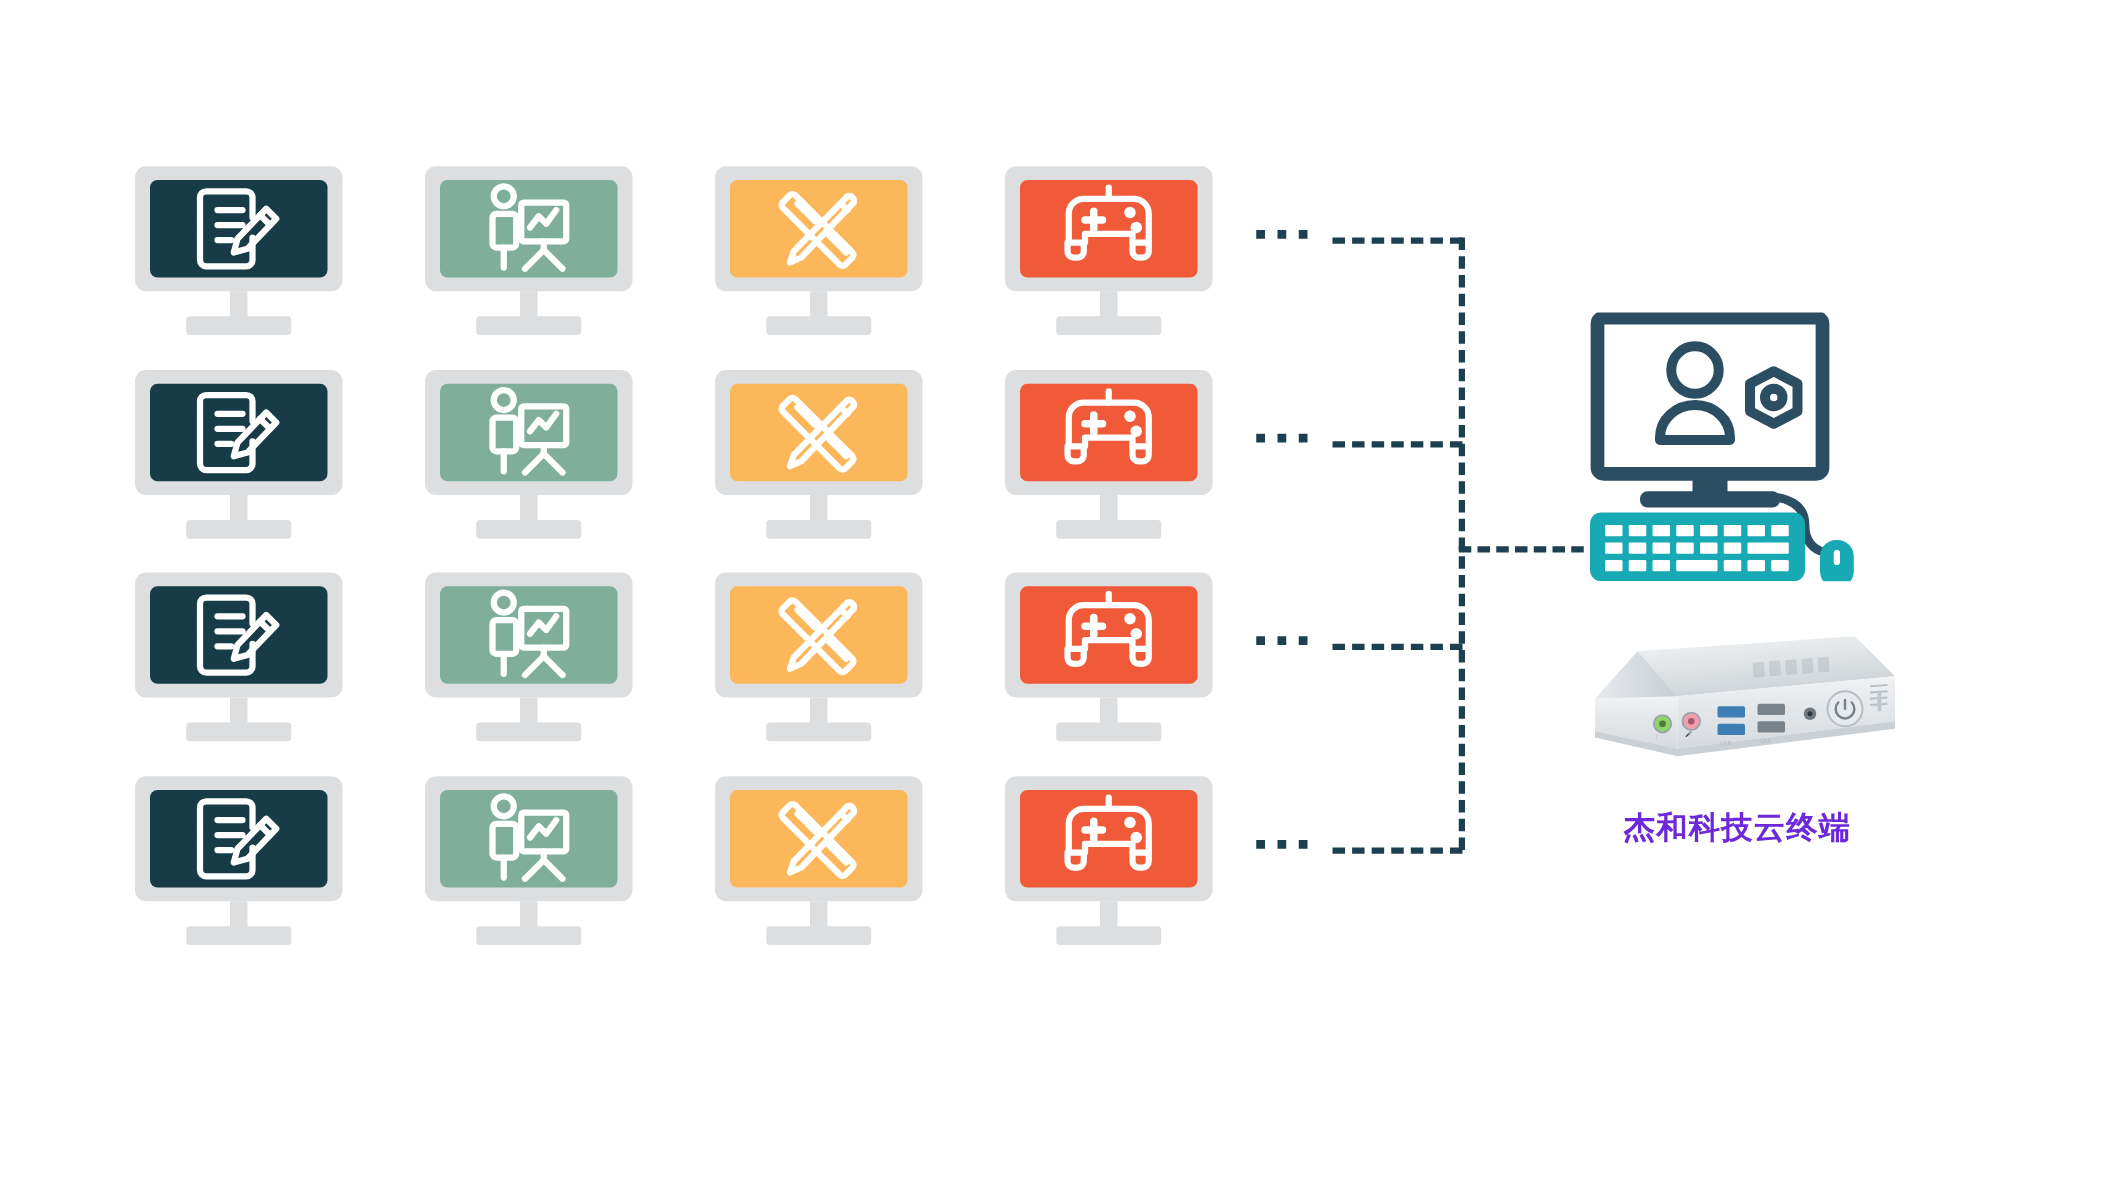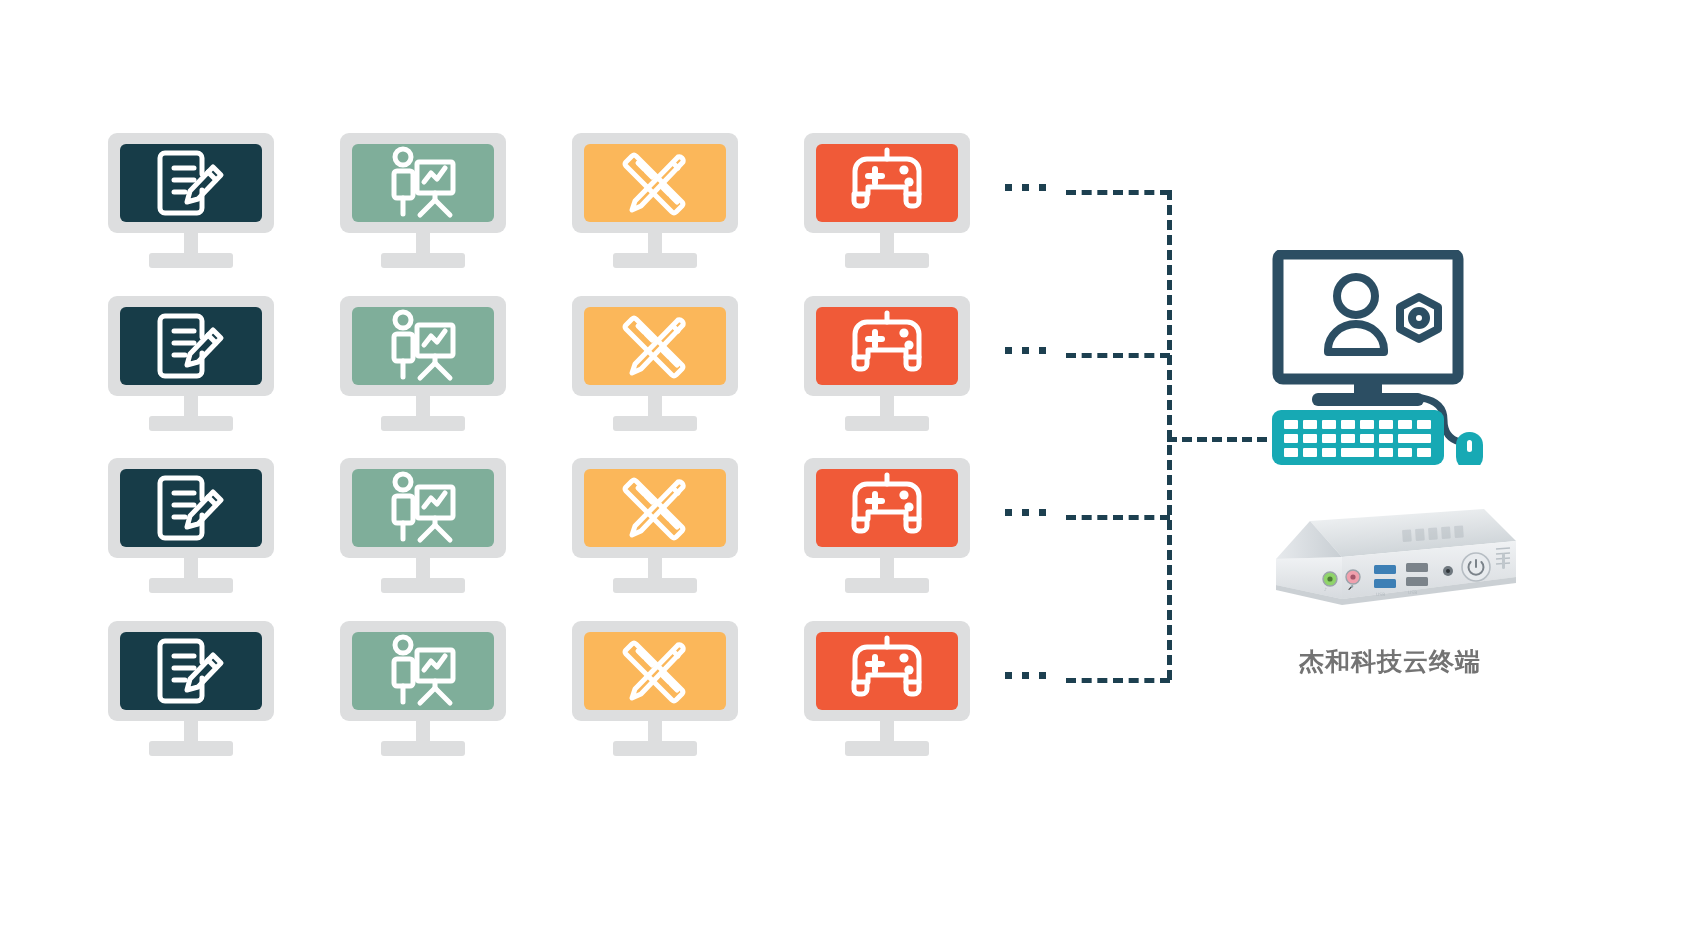--- a/index.html
+++ b/index.html
@@ -122,21 +122,21 @@
     top: 255px;
     width: 250px;
     height: 135px;
   }
   .caption {
     position: absolute;
     left: -20px;
     top: 395px;
     width: 280px;
     text-align: center;
-    color: #737373;
+    color: #6d28d9;
     font-size: 25px;
     font-weight: bold;
     letter-spacing: 1px;
     font-family: "DejaVu Sans", "Liberation Sans", sans-serif;
   }
 </style>
 </head>
 <body>
 
 <div id="canvas">

